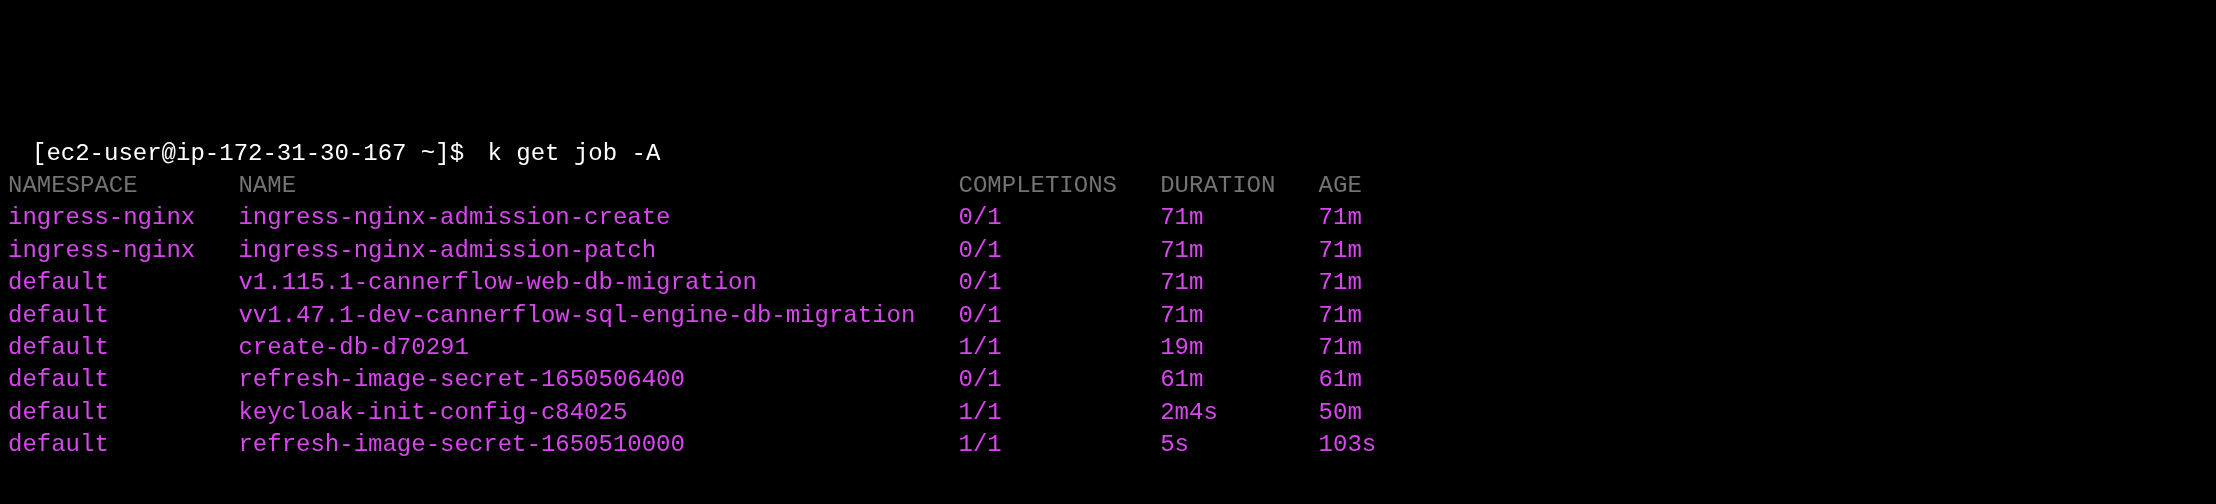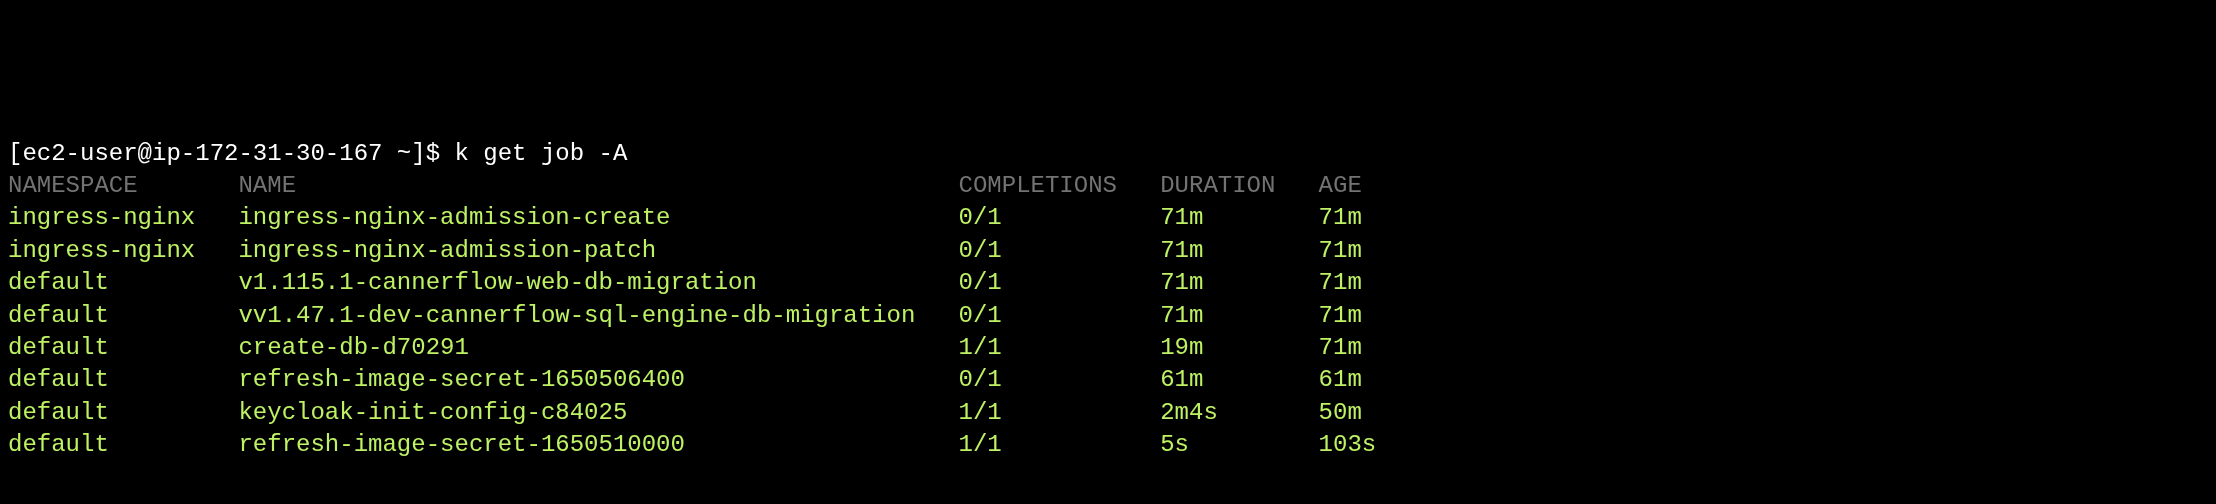--- a/index.html
+++ b/index.html
@@ -8,29 +8,31 @@
       background-color: #000000;
       color: #ffffff;
       font-family: "Menlo", "Monaco", "Consolas", "Courier New", monospace;
       font-size: 24px;
       line-height: 1.35;
       white-space: pre;
       overflow-x: auto;
     }
     .prompt {
       color: #ffffff;
+      margin-left: 24px;
     }
     .command {
       color: #ffffff;
+      margin-left: 9px;
     }
     .header {
       color: #737373;
     }
     .row {
-      color: #bef264;
+      color: #d946ef;
     }
   </style>
 </head>
 <body>
 
 
 
 <div><span class="prompt">[ec2-user@ip-172-31-30-167 ~]$ </span><span class="command">k get job -A</span>
 <div class="header">NAMESPACE       NAME                                              COMPLETIONS   DURATION   AGE</div><div><div class="row">ingress-nginx   ingress-nginx-admission-create                    0/1           71m        71m</div><div class="row">ingress-nginx   ingress-nginx-admission-patch                     0/1           71m        71m</div><div class="row">default         v1.115.1-cannerflow-web-db-migration              0/1           71m        71m</div><div class="row">default         vv1.47.1-dev-cannerflow-sql-engine-db-migration   0/1           71m        71m</div><div class="row">default         create-db-d70291                                  1/1           19m        71m</div><div class="row">default         refresh-image-secret-1650506400                   0/1           61m        61m</div><div class="row">default         keycloak-init-config-c84025                       1/1           2m4s       50m</div><div class="row">default         refresh-image-secret-1650510000                   1/1           5s         103s</div></div></div>
 

